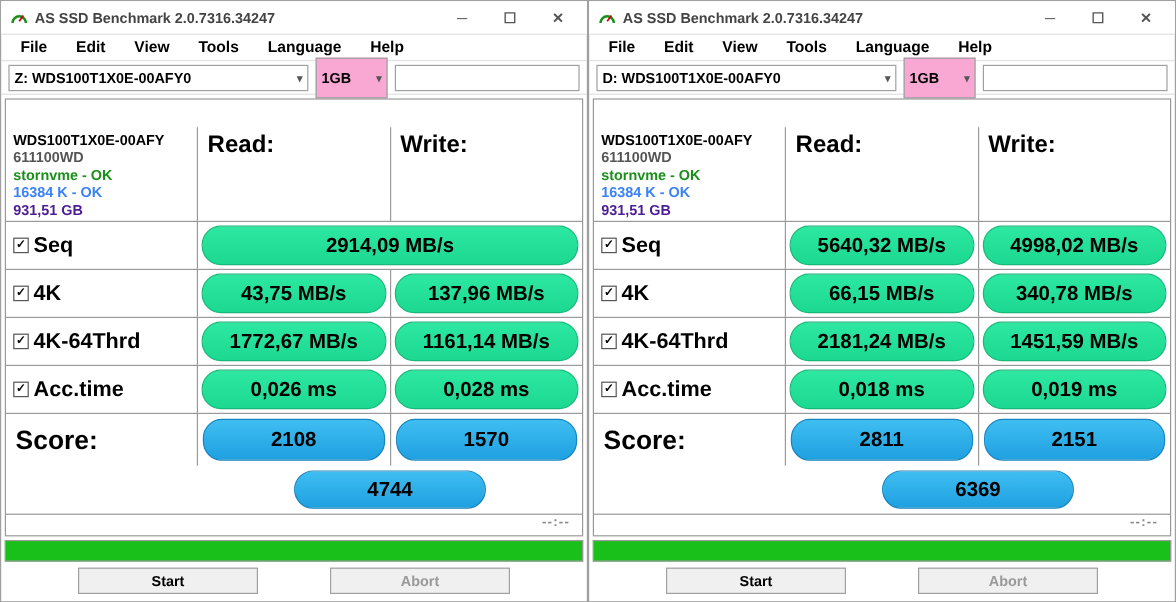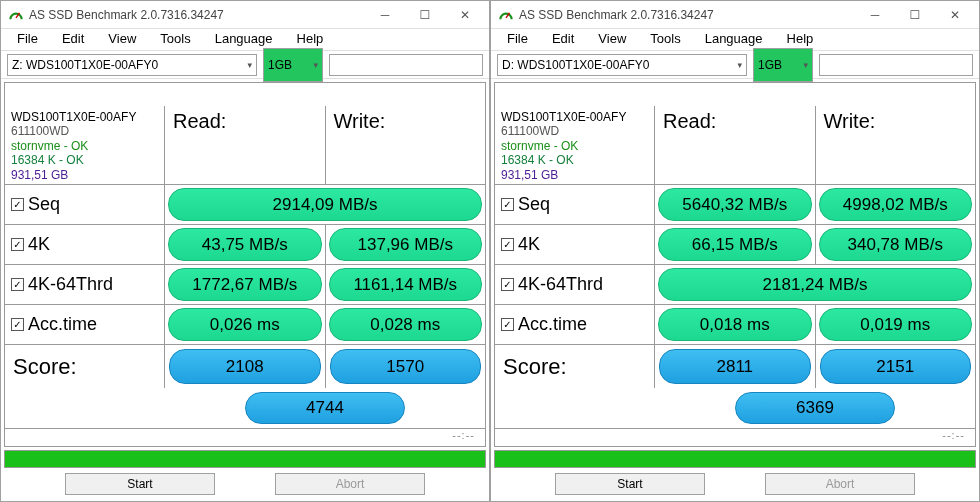--- a/index.html
+++ b/index.html
@@ -13,20 +13,21 @@
     display: flex;
     color: #000;
   }
   .win {
     width: 490px;
     height: 502px;
     background: #fff;
     border: 1px solid #a0a0a0;
     display: flex;
     flex-direction: column;
+    font-weight: bold;
   }
   .titlebar {
     height: 28px;
     background: #fff;
     display: flex;
     align-items: center;
     padding: 0 4px 0 8px;
     border-bottom: 1px solid #e0e0e0;
   }
   .titlebar .icon {
@@ -74,21 +75,21 @@
     border:1px solid #a0a0a0;
     background:#fff;
     padding:0 4px;
     display:flex; align-items:center; justify-content:space-between;
     font-size:12px;
   }
   .size-select {
     flex: 0 0 60px;
     height:22px;
     border:1px solid #a0a0a0;
-    background:#22c55e;
+    background:#f9a8d4;
     padding:16px 4px;
     display:flex; align-items:center; justify-content:space-between;
     font-size:12px;
   }
   .chevron { font-size:9px; color:#555; }
   .empty-field {
     flex:1;
     height:22px;
     border:1px solid #a0a0a0;
     background:#fff;
@@ -108,21 +109,21 @@
   .info-cell {
     width:160px;
     border-right:1px solid #999;
     padding:4px 6px;
     font-size:12px;
     line-height:1.2;
   }
   .info-cell .model { color:#000; }
   .info-cell .fw { color:#555; }
   .info-cell .drv { color:#1a8f1a; }
-  .info-cell .align { color:#15803d; }
+  .info-cell .align { color:#3b82f6; }
   .info-cell .cap { color:#4c1d95; }
   .head-cell {
     flex:1;
     border-right:1px solid #999;
     padding:4px 8px;
     font-size:20px;
   }
   .head-cell:last-child { border-right:none; }
   .row {
     display:flex;
@@ -416,20 +417,23 @@
         </div>
     </div>
     <div class="row">
       <div class="label">
           <span class="chk">✓</span>
           <span>4K-64Thrd</span>
         </div>
       <div class="val">
           <div class="pill green">2181,24 MB/s</div>
         </div>
+      <div class="val">
+          <div class="pill green">1451,59 MB/s</div>
+        </div>
     </div>
     <div class="row">
       <div class="label">
           <span class="chk">✓</span>
           <span>Acc.time</span>
         </div>
       <div class="val">
           <div class="pill green">0,018 ms</div>
         </div>
       <div class="val">

